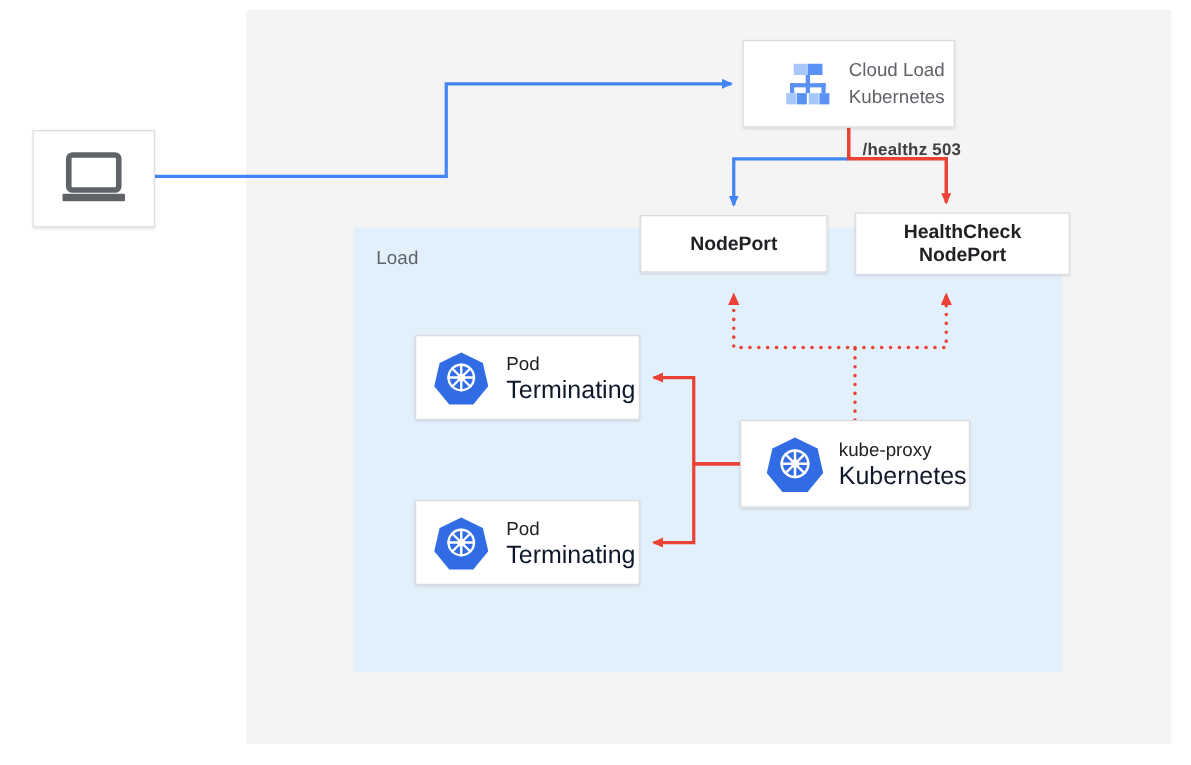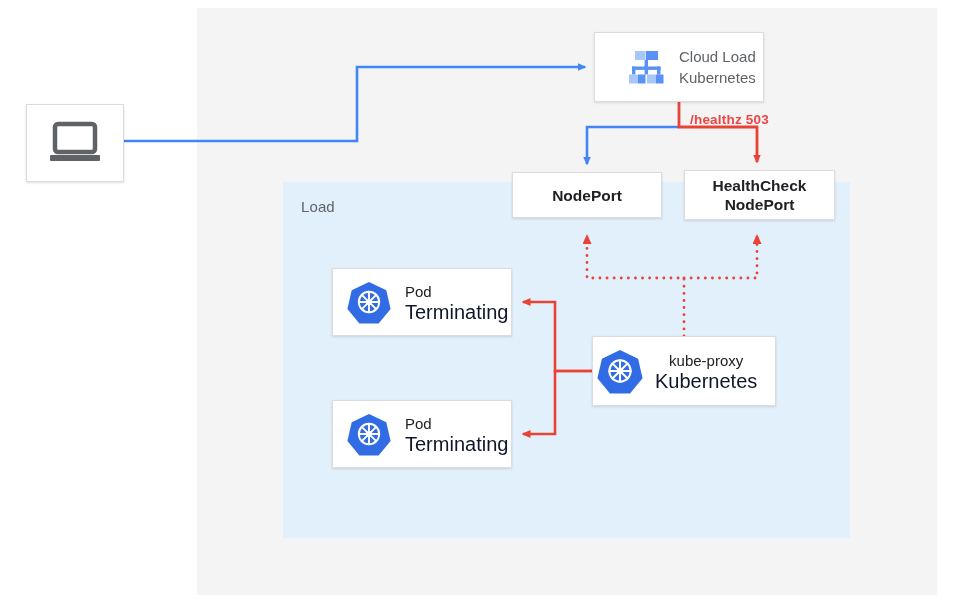--- a/index.html
+++ b/index.html
@@ -77,21 +77,21 @@
     line-height: 21px;
   }
 
   .nodeport-box {
     left: 512px; top: 172px;
     width: 150px; height: 46px;
     justify-content: center;
   }
   .healthcheck-box {
     left: 684px; top: 170px;
-    width: 151px; height: 50px;
+    width: 172px; height: 50px;
     justify-content: center;
     text-align: center;
   }
   .nodeport-label {
     font-size: 15.5px;
     font-weight: bold;
     color: #202124;
     line-height: 19px;
   }
 
@@ -99,23 +99,22 @@
     width: 180px; height: 68px;
     padding-left: 14px;
     gap: 14px;
   }
   .pod-box-1 { left: 332px; top: 268px; }
   .pod-box-2 { left: 332px; top: 400px; }
 
   .kubeproxy-box {
     left: 592px; top: 336px;
     width: 184px; height: 70px;
-    padding-left: 4px;
+    padding-left: 20px;
     gap: 12px;
-    text-align: center;
   }
 
   .entity-title {
     font-size: 15px;
     color: #202124;
     line-height: 20px;
   }
   .entity-sub {
     font-size: 20px;
     color: #0f172a;
@@ -125,21 +124,21 @@
   
   .icon-wrap { display: block; line-height: 0; }
 
   
   .healthz-label {
     position: absolute;
     left: 690px;
     top: 112px;
     font-size: 13.5px;
     font-weight: bold;
-    color: #ef4444;
+    color: #404040;
     letter-spacing: 0.2px;
   }
 
   svg.edges {
     position: absolute;
     left: 0; top: 0;
     width: 953px; height: 612px;
     pointer-events: none;
   }
 </style>

